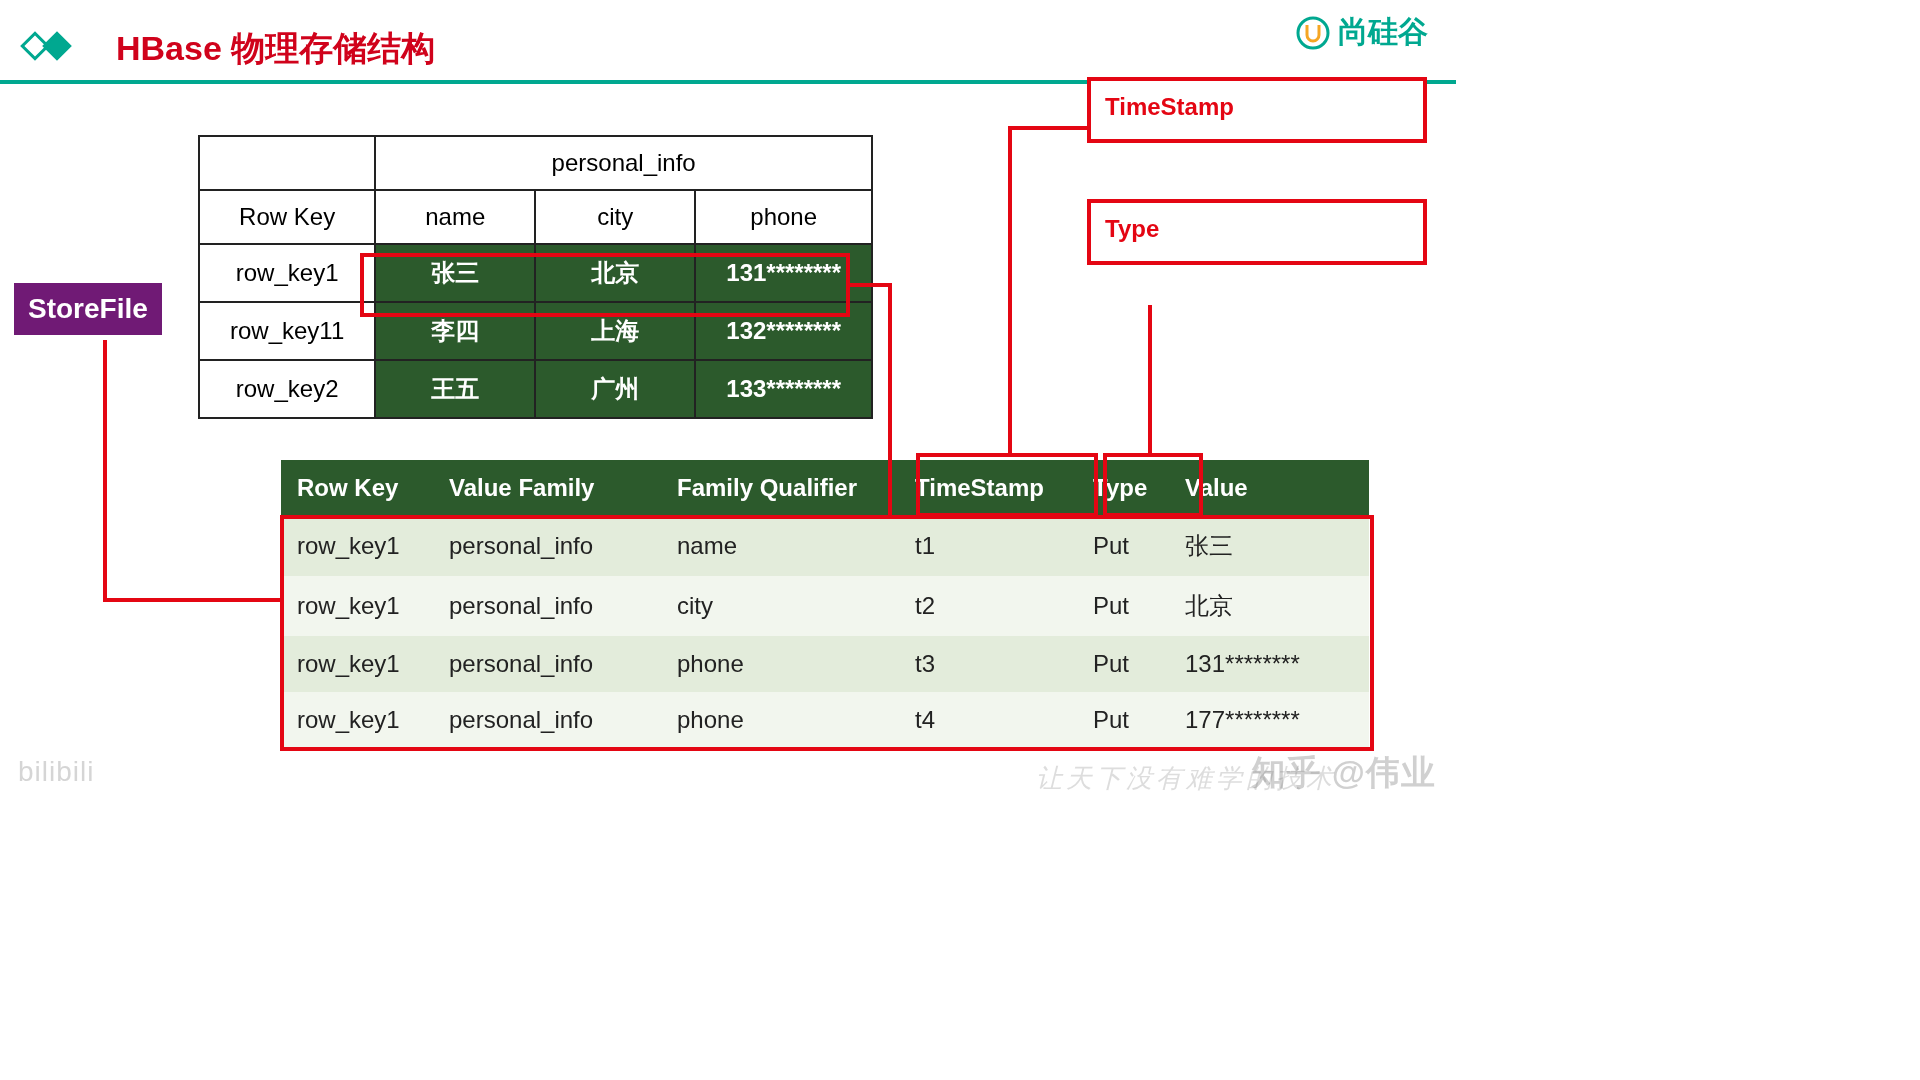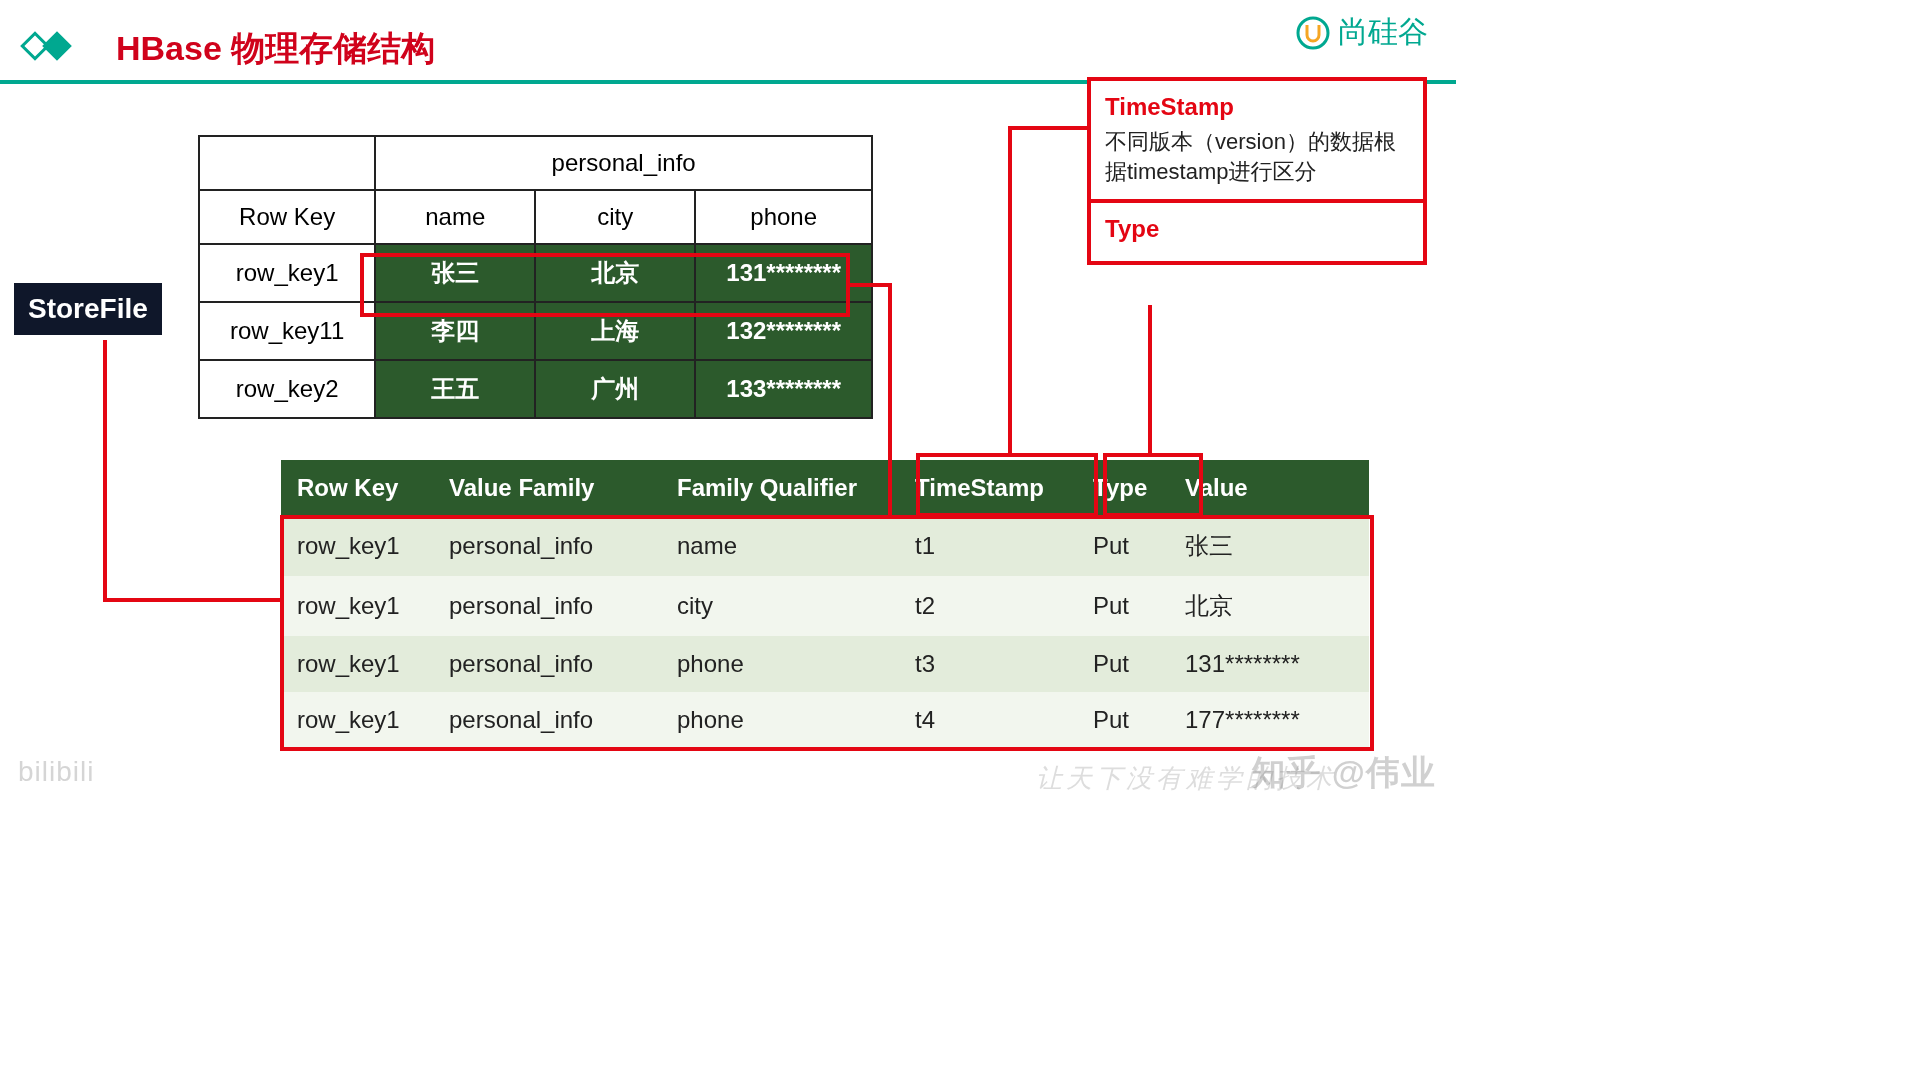--- a/index.html
+++ b/index.html
@@ -33,21 +33,21 @@
   .brand {
     position: absolute;
     right: 28px;
     top: 12px;
     display: flex;
     align-items: center;
     gap: 8px;
   }
   .brand-text {
     font-size: 30px;
-    font-weight: 400;
+    font-weight: 700;
     color: #00a890;
   }
 
   
   .upper-table {
     position: absolute;
     left: 198px;
     top: 135px;
     border-collapse: collapse;
   }
@@ -82,21 +82,21 @@
     width: 490px;
     height: 64px;
     pointer-events: none;
   }
 
   
   .storefile-label {
     position: absolute;
     left: 14px;
     top: 283px;
-    background: #0f172a;
+    background: #701a75;
     color: #fff;
     font-size: 28px;
     font-weight: 700;
     padding: 10px 14px;
   }
 
   
   .lower-table {
     position: absolute;
     left: 281px;
@@ -302,21 +302,20 @@
     </tr>
   </tbody>
 </table>
 
 <div class="th-outline-ts"></div>
 <div class="th-outline-ty"></div>
 <div class="lower-body-outline"></div>
 
 <div class="callout callout-ts">
   <div class="ctitle">TimeStamp</div>
-  <div>不同版本（version）的数据根据timestamp进行区分</div>
 </div>
 <div class="callout callout-ty">
   <div class="ctitle">Type</div>
 </div>
 
 <svg class="conn">
 
   <polyline points="105,340 105,600 280,600"></polyline>
 
   <polyline points="850,285 890,285 890,515"></polyline>

